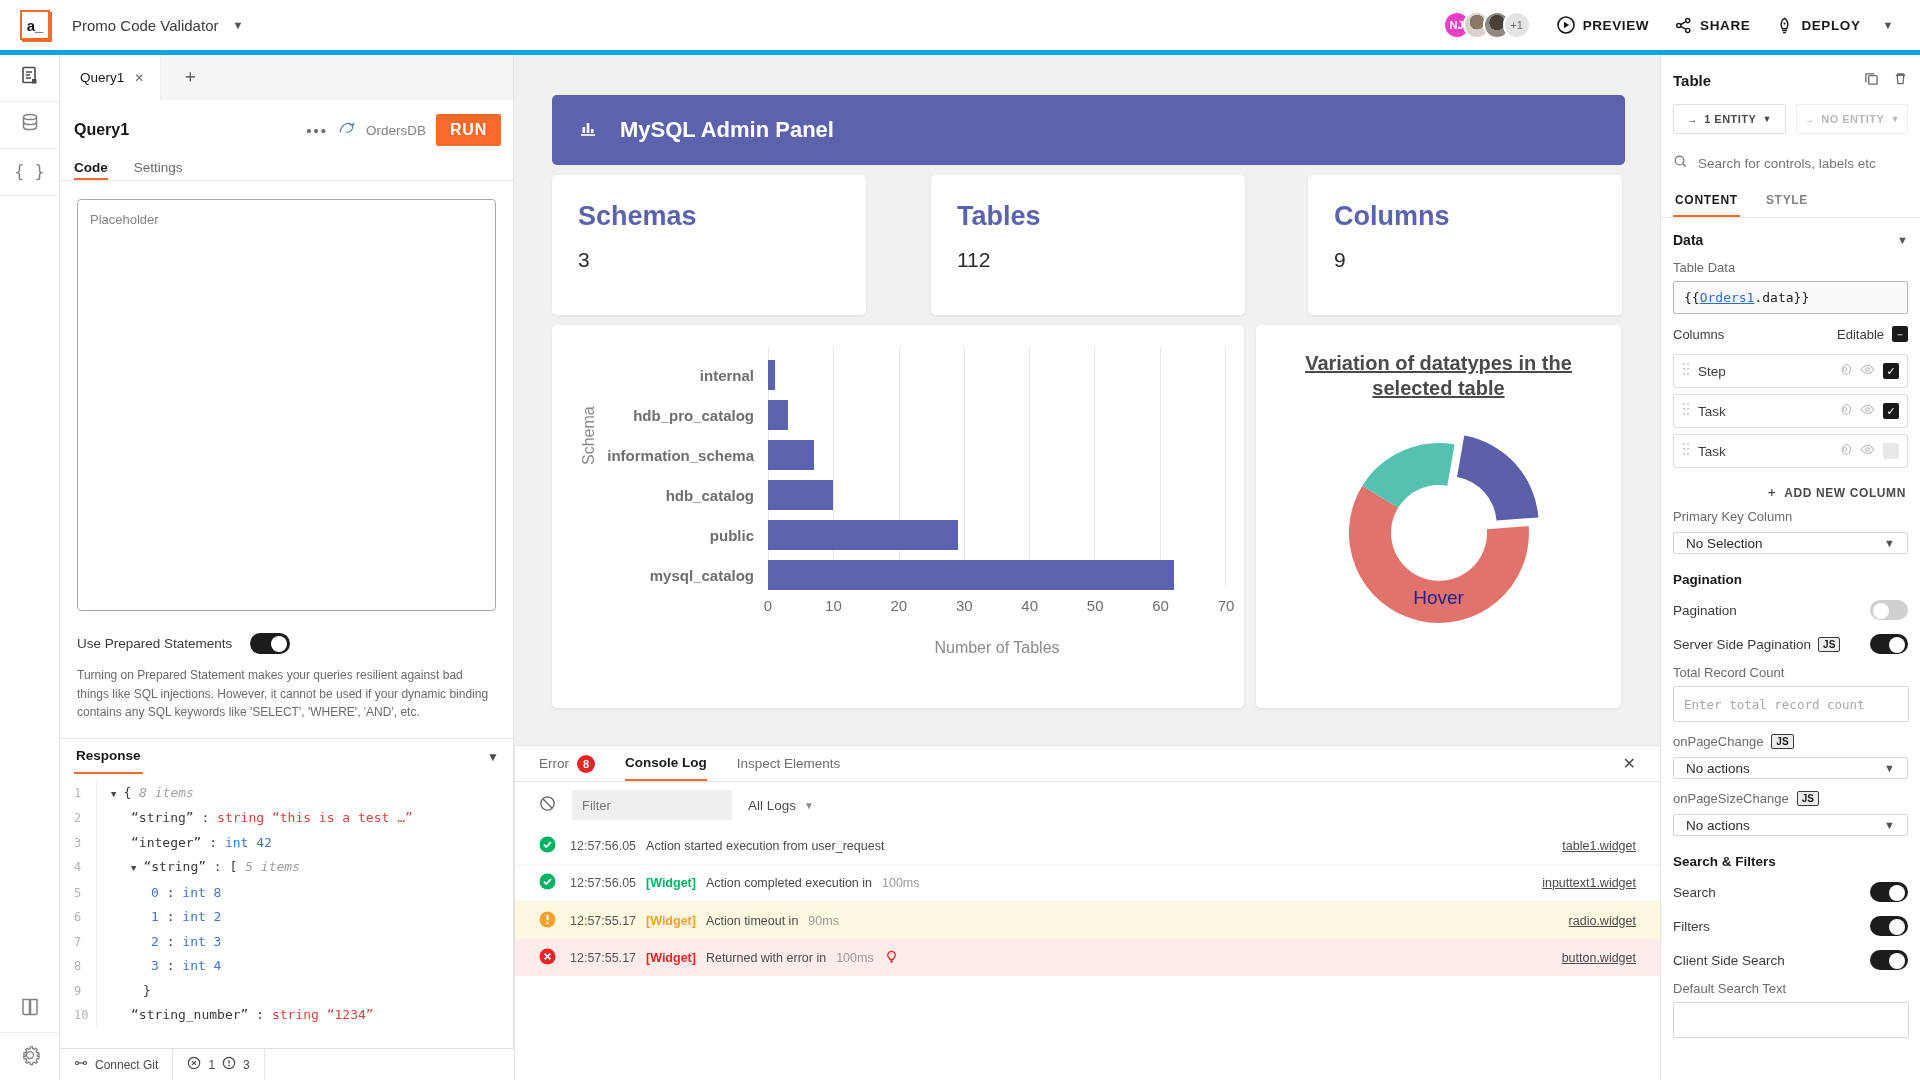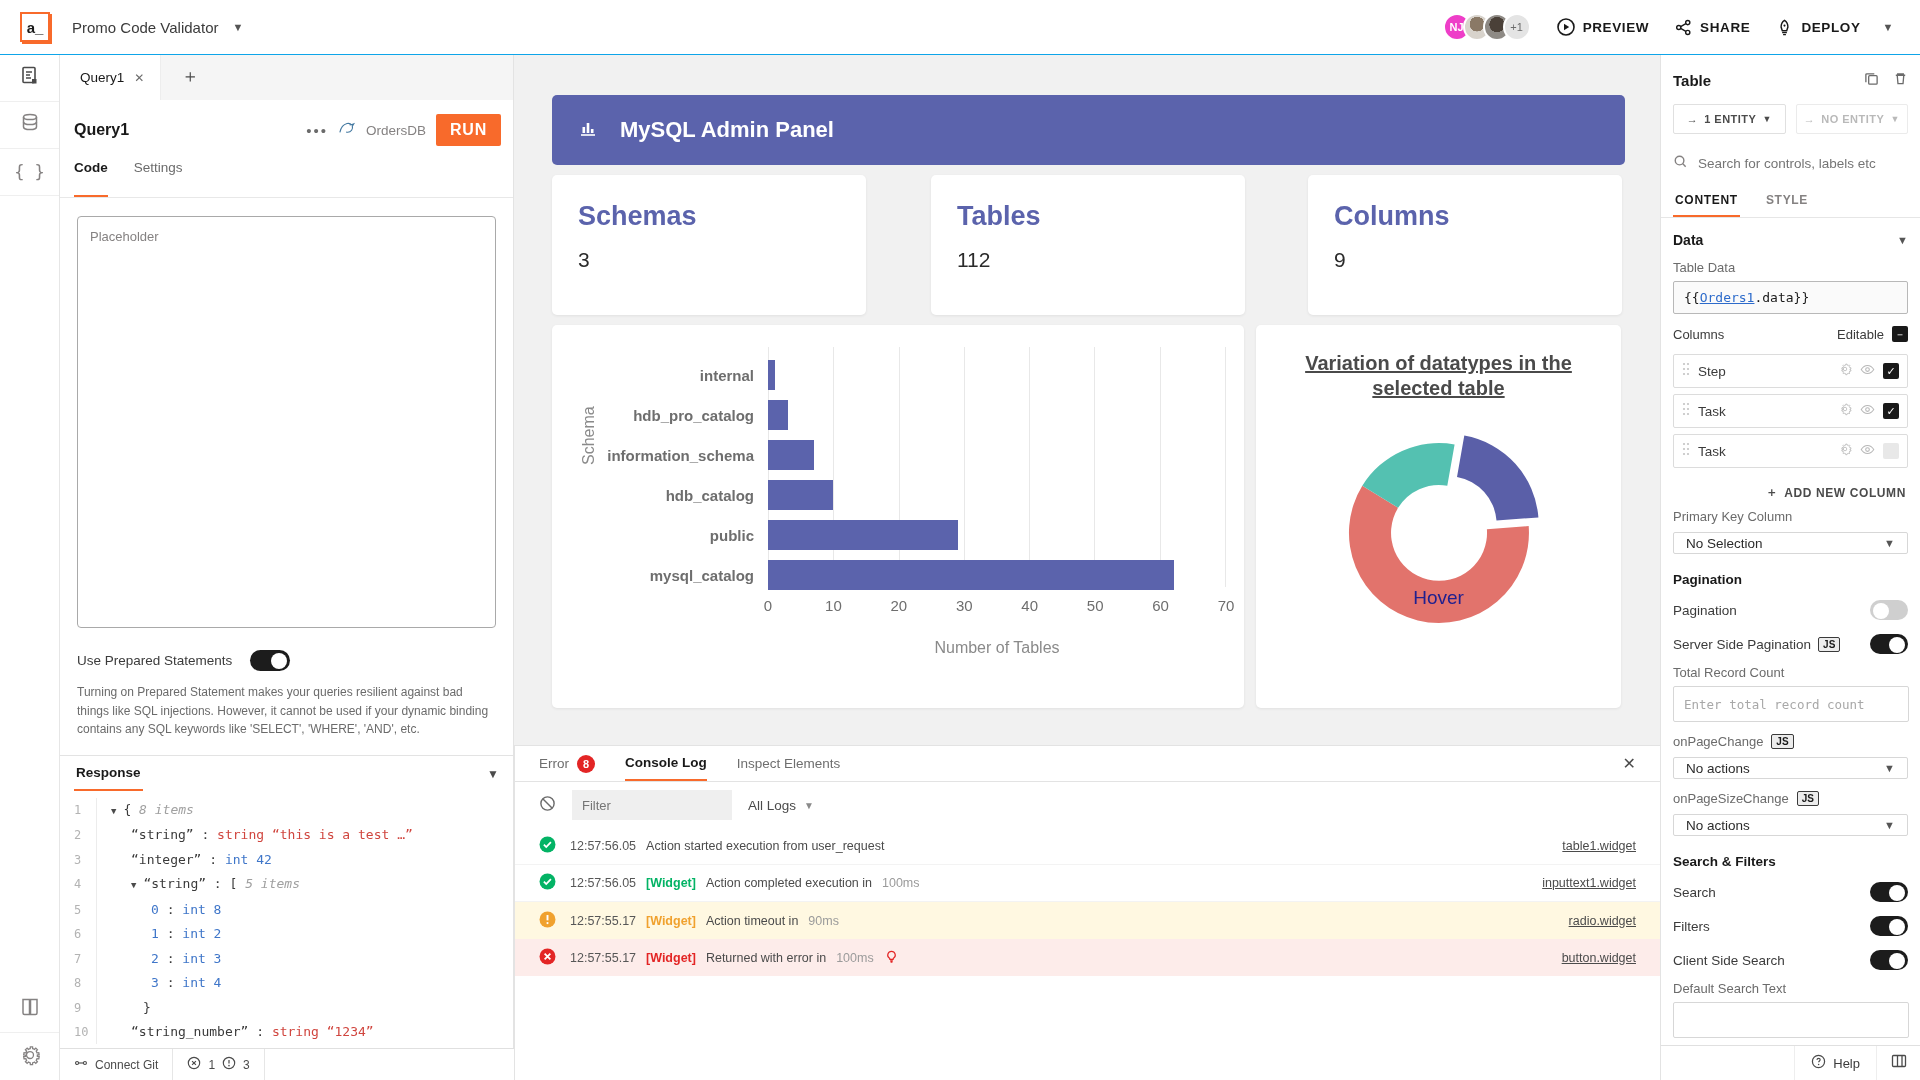--- a/index.html
+++ b/index.html
@@ -2,21 +2,21 @@
 <html><head>
 <meta charset="utf-8">
 <style>
   * { margin:0; padding:0; box-sizing:border-box; }
   html,body { width:1920px; height:1080px; overflow:hidden; background:#fff;
     font-family:"Liberation Sans", sans-serif; color:#191919; }
   .abs { position:absolute; }
   #stage { position:relative; width:1920px; height:1080px; }
 
   
-  #topbar { left:0; top:0; width:1920px; height:55px; background:#fff; border-bottom:1px solid #0ea5e9; display:flex; align-items:center; z-index:30;}
+  #topbar { left:0; top:0; width:1920px; height:55px; background:#fff; border-bottom:5px solid #0ea5e9; display:flex; align-items:center; z-index:30;}
   .logo-box { width:30px; height:30px; margin-left:20px; border:2px solid #f86a2b; background:#fff; box-shadow:2px 2px 0 #f86a2b; display:flex; align-items:center; justify-content:center; font-weight:bold; font-size:15px; }
   .app-name { margin-left:22px; font-size:15px; color:#3b3b3b; }
   .chev { color:#555; font-size:11px; margin-left:14px; }
   .tb-right { margin-left:auto; display:flex; align-items:center; gap:26px; padding-right:26px; }
   .avatars { display:flex; align-items:center; }
   .av { width:28px; height:28px; border-radius:50%; border:2px solid #fff; margin-left:-8px; display:flex; align-items:center; justify-content:center; font-size:11px; font-weight:bold; color:#fff; }
   .av:first-child { margin-left:0; }
   .av-photo-a { background:radial-gradient(circle at 50% 38%, #8a7966 0 38%, #d8d3cc 39%); }
   .av-photo-b { background:radial-gradient(circle at 50% 40%, #4a4038 0 40%, #8e8a85 41%); }
   .av-more { background:#e4e4e4; color:#6b6b6b; font-weight:normal; }
@@ -36,21 +36,21 @@
   .addtab { font-size:18px; color:#4b4b4b; padding:0 20px 12px; cursor:pointer; }
 
   #querypane { left:60px; top:100px; width:454px; height:948px; background:#fff; border-right:1px solid #e3e3e3; }
   .q-header { display:flex; align-items:center; padding:14px 12px 6px 14px; }
   .q-title { font-size:16px; font-weight:bold; color:#191919; }
   .q-right { margin-left:auto; display:flex; align-items:center; gap:10px; }
   .kebab { color:#6b6b6b; font-size:15px; letter-spacing:2px; cursor:pointer; }
   .ds-name { color:#858282; font-size:13.5px; }
   .run-btn { background:#f86a2b; color:#fff; font-weight:bold; font-size:16px; letter-spacing:.8px; padding:7px 14px; border-radius:2px; cursor:pointer; }
   .q-tabs { display:flex; gap:26px; padding:8px 14px 0; border-bottom:1px solid #e8e8e8; }
-  .q-tab { font-size:13.5px; padding-bottom:20px; color:#6b6b6b; cursor:pointer; }
+  .q-tab { font-size:13.5px; padding-bottom:3px; color:#6b6b6b; cursor:pointer; }
   .q-tab.active { color:#191919; font-weight:bold; border-bottom:2px solid #f86a2b; }
   .editor-box { margin:18px 17px 0; height:412px; border:1px solid #a9a9a9; border-radius:4px; padding:12px; }
   .ph-text { color:#858282; font-size:13px; }
   .prep-row { display:flex; align-items:center; padding:22px 17px 0; gap:18px; }
   .prep-label { font-size:13.5px; color:#3b3b3b; }
   .prep-desc { padding:12px 17px 0; font-size:12px; line-height:1.55; color:#6b6b6b; width:100%; }
   .toggle { width:40px; height:21px; border-radius:11px; position:relative; cursor:pointer; flex:none; }
   .toggle .knob { position:absolute; top:2.5px; width:16px; height:16px; border-radius:50%; background:#fff; }
   .toggle.on { background:#1c1c1c; } .toggle.on .knob { right:3px; }
   .toggle.off { background:#cfcfcf; } .toggle.off .knob { left:3px; }
@@ -678,30 +678,14 @@
           </span>
           <div class="toggle on">
             <div class="knob"></div>
           </div>
         </div>
       </div>
     <div class="fld-label">Default Search Text</div>
     <input class="txt-input" style="">
   </div>
 
-  <div id="helpbar">
-    <div class="help-btn">
-      <span><svg width="15" height="15" viewBox="0 0 16 16">
-            <circle cx="8" cy="8" r="6.5" fill="none" stroke="#4b4b4b" stroke-width="1.3"></circle>
-            <path d="M6.3 6.2c.2-1 1-1.6 1.9-1.5.9 0 1.6.7 1.6 1.5 0 1.1-1.6 1.4-1.6 2.6" fill="none" stroke="#4b4b4b" stroke-width="1.2"></path>
-            <circle cx="8.1" cy="11.3" r=".8" fill="#4b4b4b"></circle>
-          </svg></span>
-      <span>Help</span>
-    </div>
-    <div class="panel-btn">
-      <span><svg width="16" height="16" viewBox="0 0 16 16">
-            <rect x="1.5" y="2.5" width="13" height="11" rx="1" fill="none" stroke="#4b4b4b" stroke-width="1.3"></rect>
-            <path d="M6.5 2.5v11M11 2.5v11" stroke="#4b4b4b" stroke-width="1.3"></path>
-          </svg></span>
-    </div>
-  </div>
 
 </div>
 
 </body></html>

